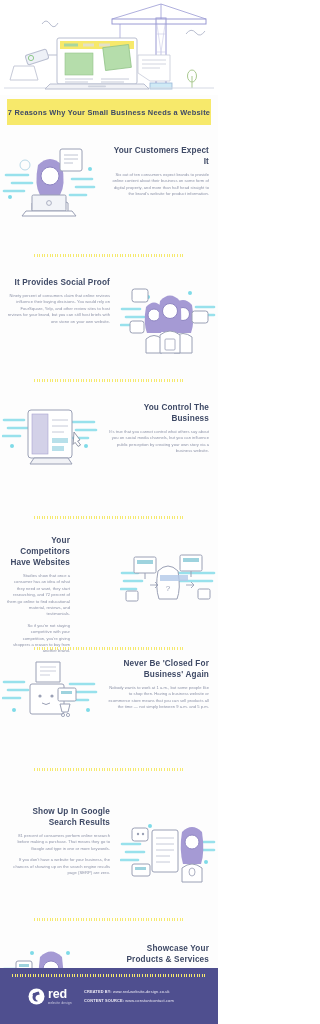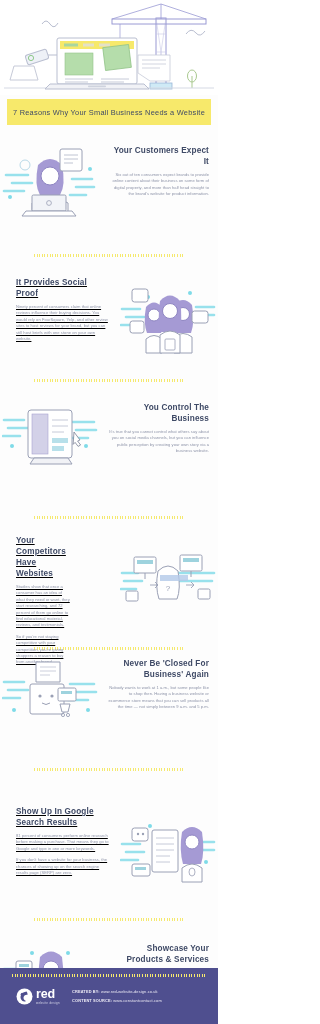--- a/index.html
+++ b/index.html
@@ -16,50 +16,50 @@
   .hero { position:relative; width:218px; height:95px; background:#ffffff; overflow:hidden; }
   .hero svg { position:absolute; left:0; top:0; }
 
   
   .title-banner {
     width:204px; margin:4px auto 0;
     background:#f7e96b; height:26px;
     display:flex; align-items:center; justify-content:center;
   }
   .title-banner .t {
-    font-size:7.4px; font-weight:normal; color:#3f4a66;
+    font-size:7.4px; font-weight:bold; color:#3f4a66;
     letter-spacing:.25px; white-space:nowrap;
   }
 
   
   .section { position:relative; width:218px; display:flex; align-items:flex-start; }
   .sec-art { flex:0 0 auto; width:100px; display:flex; align-items:center; justify-content:center; }
   .sec-txt { flex:1 1 auto; padding:0 8px; }
   .section.left-art .sec-txt { text-align:right; padding-right:9px; }
-  .section.right-art .sec-txt { text-align:left; padding-left:16px;text-decoration:underline; }
+  .section.right-art .sec-txt { text-align:right; padding-left:7px; }
 
   .sec-h {
     font-size:8.2px; font-weight:bold; color:#3f4a66;
     letter-spacing:.15px; line-height:11px; margin-bottom:5px;
   }
   .sec-p {
     font-size:4.1px; color:#8d93a8; line-height:6.4px;
     letter-spacing:.05px;
   }
   .sec-p + .sec-p { margin-top:5px; }
 
   
   .divider { width:150px; height:3px; margin:0 auto;
     background:repeating-linear-gradient(to right,#f5e96e 0 1px,transparent 1px 2.6px); }
 
   
   .footer {
     position:absolute; left:0; bottom:0;
     width:218px; height:56px; background:#4f4f8f;
-    display:flex; align-items:center; padding:0 16px;
+    display:flex; align-items:center; padding:0 28px;
   }
   .footer-top-dash {
     position:absolute; left:12px; top:6px; width:194px; height:3px;
     background:repeating-linear-gradient(to right,#f5e96e 0 1px,transparent 1px 2.6px);
   }
   .logo { display:flex; align-items:center; gap:3px; }
   .logo-mark { width:17px; height:17px; position:relative; }
   .logo-word { display:flex; flex-direction:column; line-height:1; }
   .logo-red { font-size:12.5px; font-weight:bold; color:#ffffff; letter-spacing:-.2px; }
   .logo-sub { font-size:2.9px; color:#d8d8ea; letter-spacing:.35px; margin-top:1.5px; }

